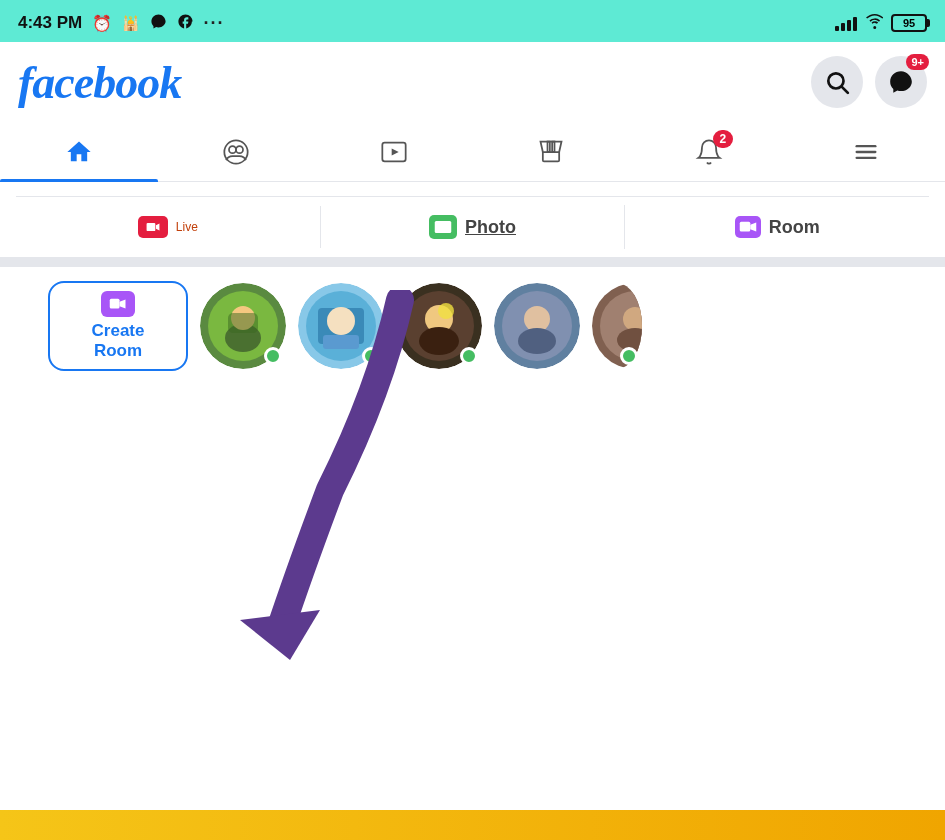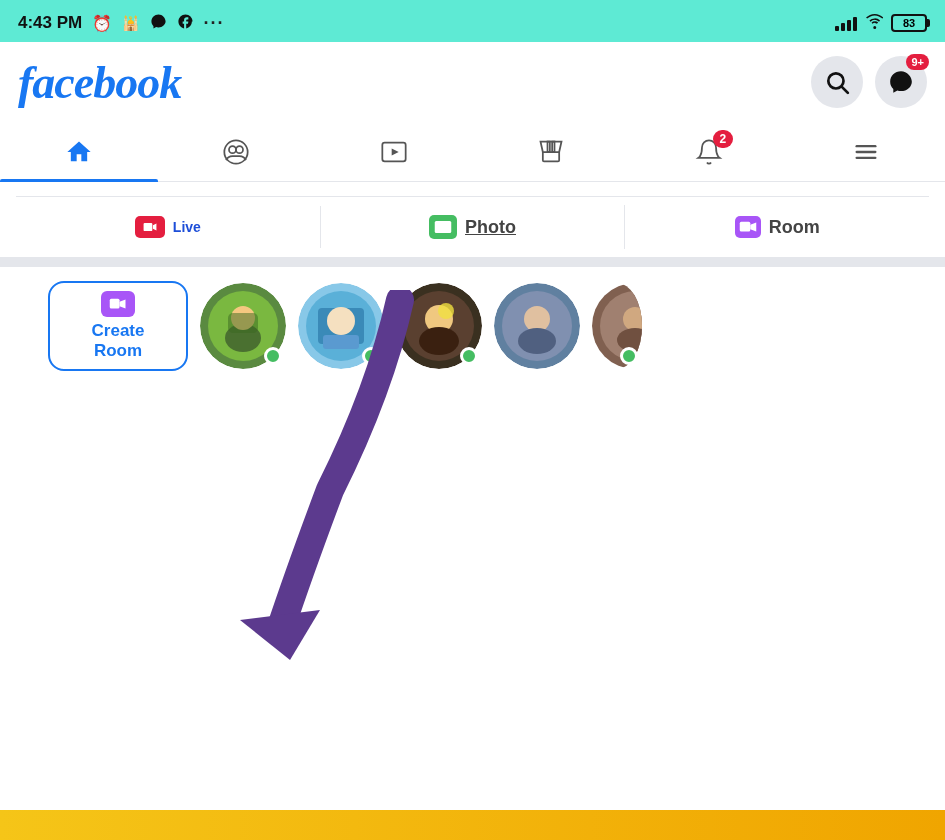--- a/index.html
+++ b/index.html
@@ -380,21 +380,21 @@
       <div class="signal-bar" style="height:8px;"></div>
       <div class="signal-bar" style="height:11px;"></div>
       <div class="signal-bar" style="height:14px;"></div>
     </div>
     <span class="wifi-icon">
       <svg viewBox="0 0 24 24" width="18" height="18" fill="#111">
           <path d="M1.41 7.41L2.82 8.83C5.46 6.19 9.08 4.5 13 4.5s7.54 1.69 10.18 4.33l1.41-1.42C21.64 4.5 17.56 2.5 13 2.5S4.36 4.5 1.41 7.41zM13 8.5c-2.76 0-5.26 1.12-7.07 2.93l1.41 1.41A7.92 7.92 0 0 1 13 10.5c2.21 0 4.21.9 5.66 2.34l1.41-1.41A9.92 9.92 0 0 0 13 8.5zm4.24 5.17A5.94 5.94 0 0 0 13 12.5a5.94 5.94 0 0 0-4.24 1.76l1.41 1.41A3.96 3.96 0 0 1 13 14.5c1.1 0 2.1.45 2.83 1.17l1.41-1.41zM13 18.5a2 2 0 1 0 0 4 2 2 0 0 0 0-4z"></path>
         </svg>
     </span>
     <div class="battery">
-      <span style="font-size:11px;font-weight:700;">83</span>
+      <span style="font-size:11px;font-weight:700;">95</span>
     </div>
   </div>
 </div>
 
 <div class="header">
   <div class="fb-logo">facebook</div>
   <div class="header-actions">
     <div class="header-btn">
       <svg viewBox="0 0 24 24" fill="none" stroke="#111" stroke-width="2.5" stroke-linecap="round">
         <circle cx="11" cy="11" r="7"></circle>
@@ -462,21 +462,21 @@
 
 <div class="post-section">
   <div class="action-row">
     <div class="action-btn with-divider">
       <div class="live-icon-box">
         <svg viewBox="0 0 24 24" width="18" height="14" fill="white">
           <rect x="1" y="5" width="15" height="14" rx="2"></rect>
           <polygon points="17,9 23,6 23,18 17,15"></polygon>
         </svg>
       </div>
-      <span style="font-size:14px; font-weight:700; color:#1d4ed8;">Live</span>
+      <span style="font-size:12px; font-weight:400; color:#c2410c;">Live</span>
     </div>
     <div class="action-btn with-divider">
       <div class="photo-icon-box">
         <svg viewBox="0 0 24 24" width="20" height="18" fill="white">
           <rect x="1" y="4" width="22" height="16" rx="2"></rect>
           <circle cx="12" cy="12" r="4"></circle>
           <circle cx="19" cy="7" r="1.5"></circle>
         </svg>
       </div>
       <span style="font-size:18px; font-weight:600; color:#444;text-decoration:underline;">Photo</span>

